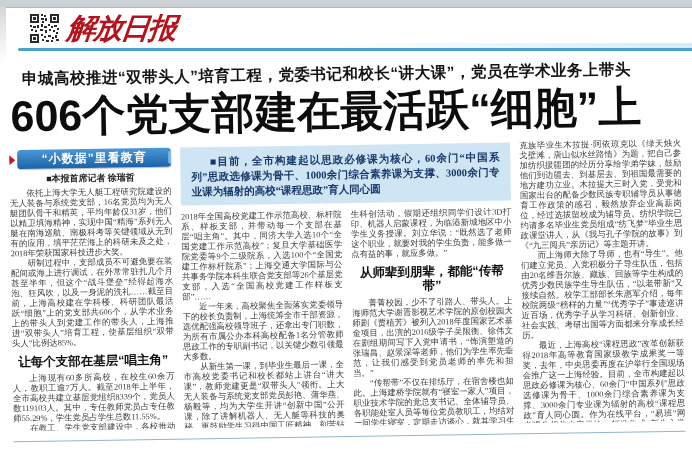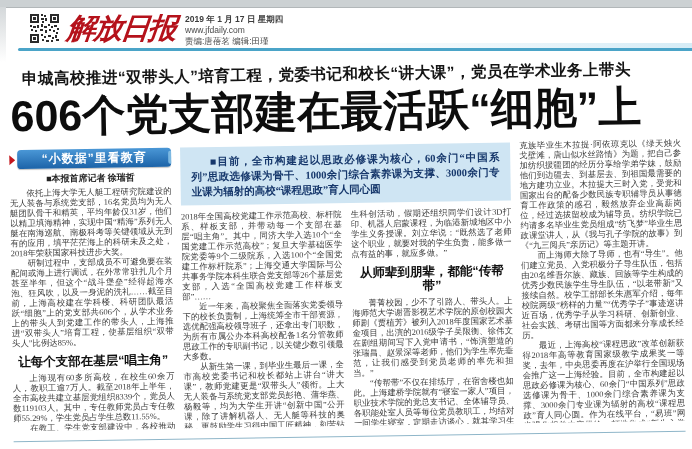--- a/index.html
+++ b/index.html
@@ -87,25 +87,20 @@
 
   <div class="masthead">
     <svg class="qr" viewBox="0 0 29 29">
       <rect width="29" height="29" fill="#ffffff"></rect>
       <path fill="#2b2b2b" d="M0 0h9v9H0zM20 0h9v9h-9zM0 20h9v9H0z"></path>
       <path fill="#ffffff" d="M2 2h5v5H2zM22 2h5v5h-5zM2 22h5v5H2z"></path>
       <path fill="#2b2b2b" d="M3 3h3v3H3zM23 3h3v3h-3zM3 23h3v3H3z"></path>
       <path fill="#2b2b2b" d="M11 0h2v2h-2zM14 1h2v2h-2zM11 4h3v2h-3zM15 4h2v3h-2zM12 7h2v2h-2zM0 11h2v2H0zM3 12h3v2H3zM7 11h2v3H7zM11 10h2v3h-2zM14 12h3v2h-3zM18 10h2v2h-2zM21 12h2v2h-2zM24 11h3v2h-3zM27 14h2v2h-2zM1 15h2v2H1zM5 16h2v2H5zM10 15h3v2h-3zM15 16h2v3h-2zM19 15h2v2h-2zM23 16h2v2h-2zM26 18h2v2h-2zM11 20h2v2h-2zM14 22h2v2h-2zM18 21h3v2h-3zM22 23h2v2h-2zM25 21h2v3h-2zM12 25h2v2h-2zM16 26h3v2h-3zM21 26h2v2h-2zM26 25h3v2h-3z"></path>
     </svg>
     <div class="logo">解放日报</div>
-    <div class="mast-info">
-      <div class="date">2019 年 1 月 17 日 星期四</div>
-      <div>www.jfdaily.com</div>
-      <div>责编:唐蓓茗 编辑:田瑾</div>
-    </div>
   </div>
 
   <div class="divider">
     <div class="band"></div>
     <div class="line"></div>
   </div>
 
   <div class="article">
     <div class="kicker">申城高校推进“双带头人”培育工程，党委书记和校长“讲大课”，党员在学术业务上带头</div>
     <div class="headline">606个党支部建在最活跃“细胞”上</div>

